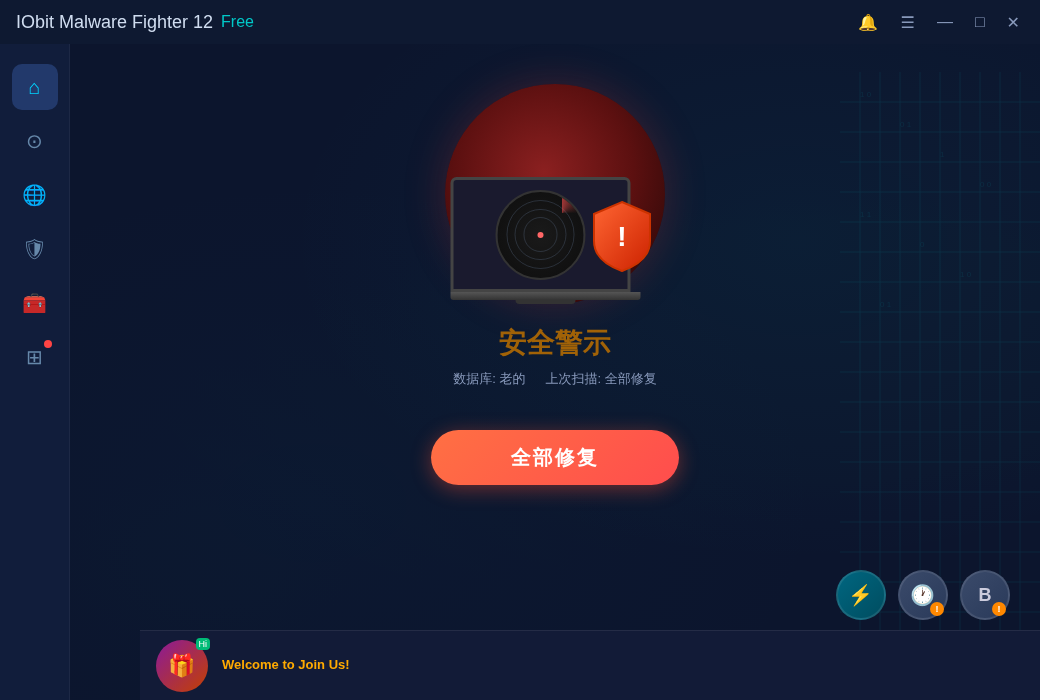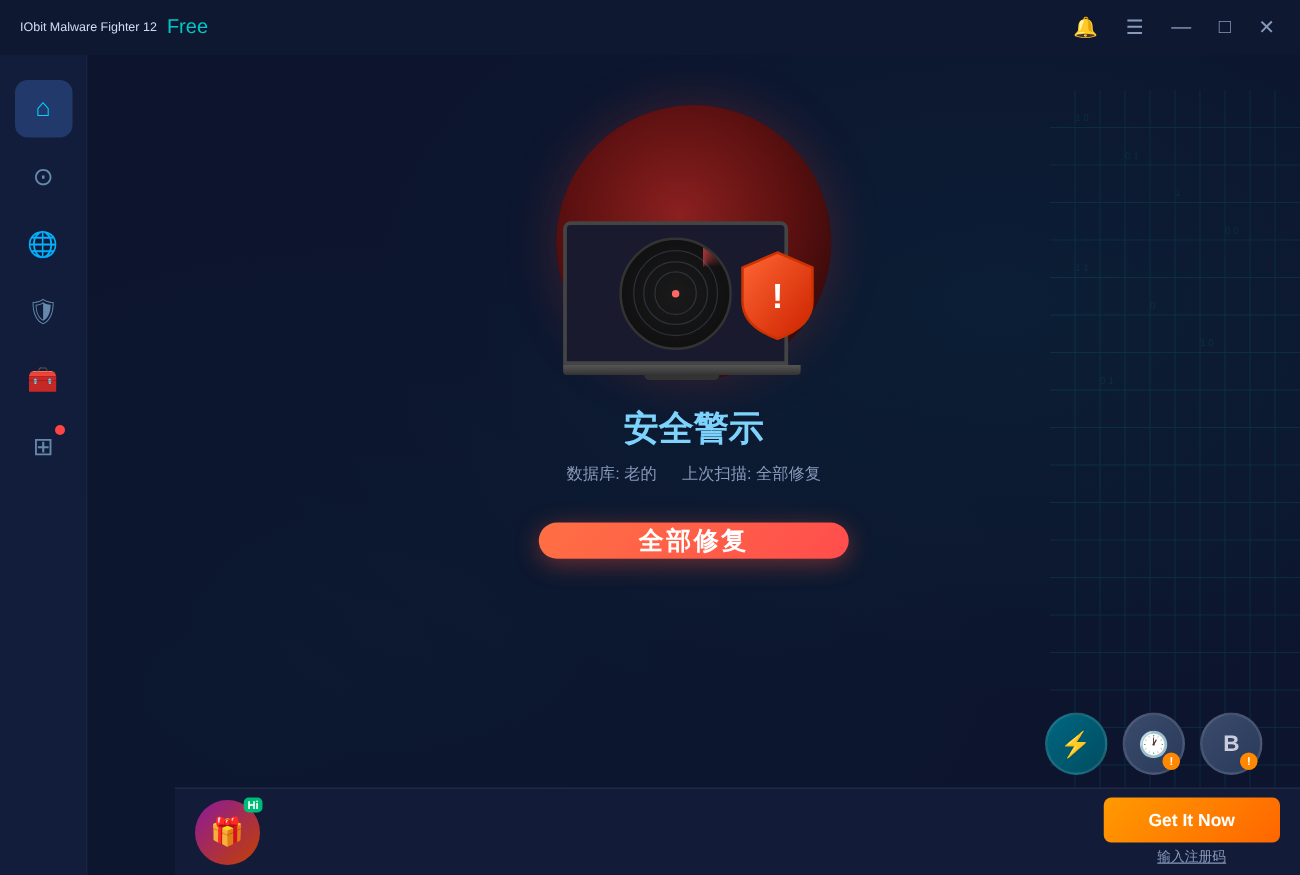--- a/index.html
+++ b/index.html
@@ -36,21 +36,21 @@
     }
 
     .title-bar-left {
       display: flex;
       align-items: center;
       gap: 8px;
     }
 
     .app-title {
       color: #d0ddf0;
-      font-size: 10px;
+      font-size: 18px;
       font-weight: 500;
     }
 
     .app-badge {
       color: #00c8c8;
       font-size: 16px;
     }
 
     .title-bar-right {
       display: flex;
@@ -266,40 +266,40 @@
 
     
     .status-section {
       position: relative;
       z-index: 2;
       text-align: center;
       margin-top: 10px;
     }
 
     .status-title {
-      color: #7dd3fc;
+      color: #a16207;
       font-size: 28px;
       font-weight: 600;
       margin-bottom: 8px;
     }
 
     .status-subtitle {
       color: #8899bb;
       font-size: 13px;
       display: flex;
       gap: 20px;
       justify-content: flex-start;
     }
 
     
     .fix-btn {
       position: relative;
       z-index: 2;
-      margin-top: 30px;
-      padding: 1px 80px;
+      margin-top: 42px;
+      padding: 14px 80px;
       background: linear-gradient(135deg, #ff7043, #ff4d4d);
       border: none;
       border-radius: 30px;
       color: #fff;
       font-size: 20px;
       font-weight: 600;
       cursor: pointer;
       box-shadow: 0 4px 20px rgba(255,80,50,0.4);
       letter-spacing: 2px;
     }
@@ -383,21 +383,21 @@
 
     .banner-avatar .hi-badge {
       position: absolute;
       top: -2px;
       right: -2px;
       background: #00bb77;
       color: #fff;
       font-size: 9px;
       padding: 1px 3px;
       border-radius: 4px;
-      font-weight: bold;
+      font-weight: normal;
     }
 
     .banner-text {
       flex: 1;
     }
 
     .banner-title {
       color: #ffaa00;
       font-size: 13px;
       font-weight: 700;
@@ -597,21 +597,18 @@
         <span class="warn-badge">!</span>
       </div>
     </div>
 
     <div class="bottom-banner">
       <div class="banner-avatar">
         <span>🎁</span>
         <span class="hi-badge">Hi</span>
       </div>
       <div class="banner-text">
-      </div>
-      <div class="banner-right">
-        <button class="get-it-btn">Get It Now</button>
-        <button class="reg-code-link">输入注册码</button>
+        <div class="banner-title">Welcome to Join Us!</div>
       </div>
     </div>
 
   </div>
 </div>
 
 </body></html>

